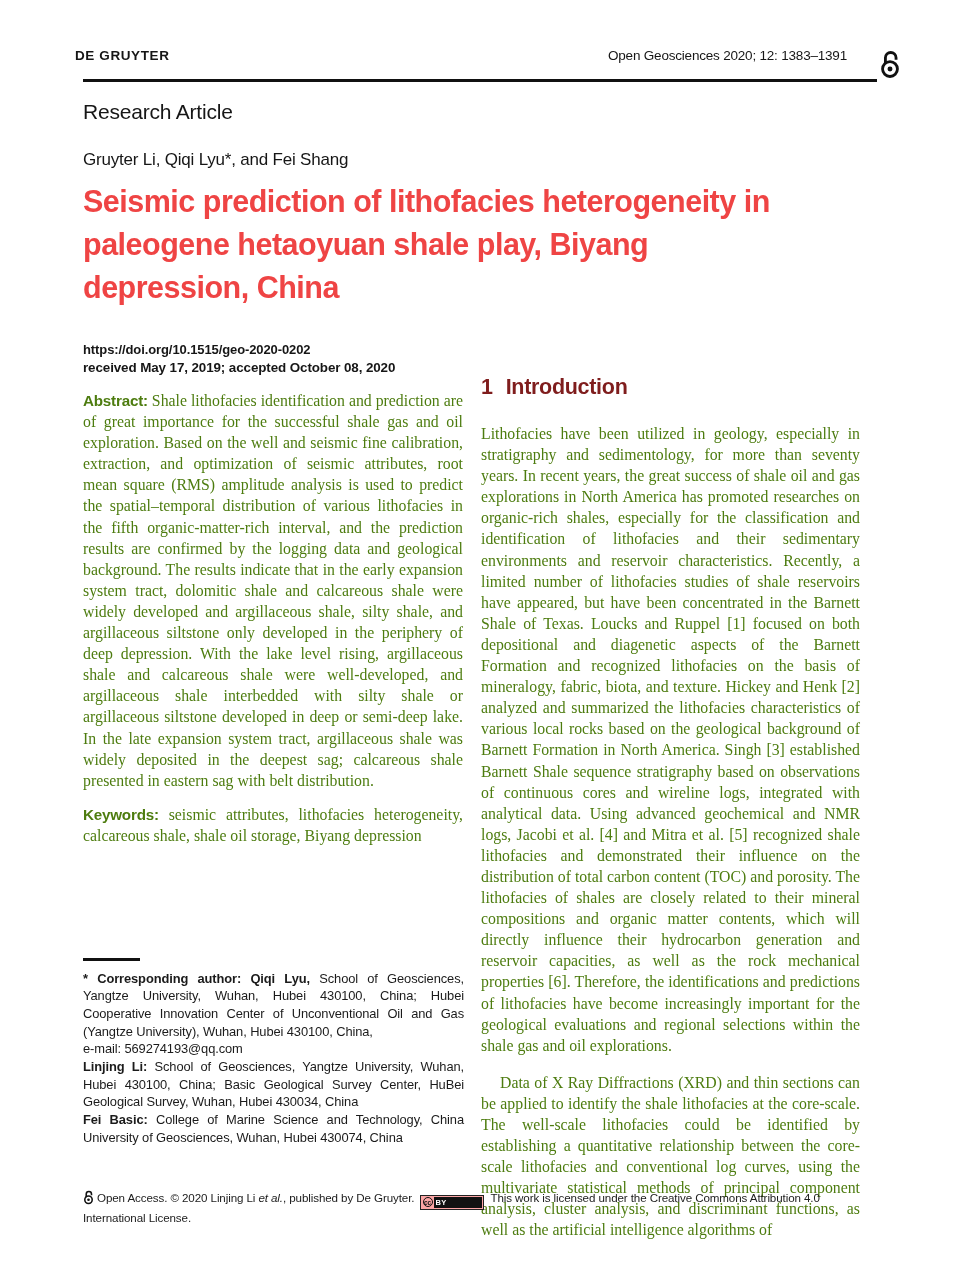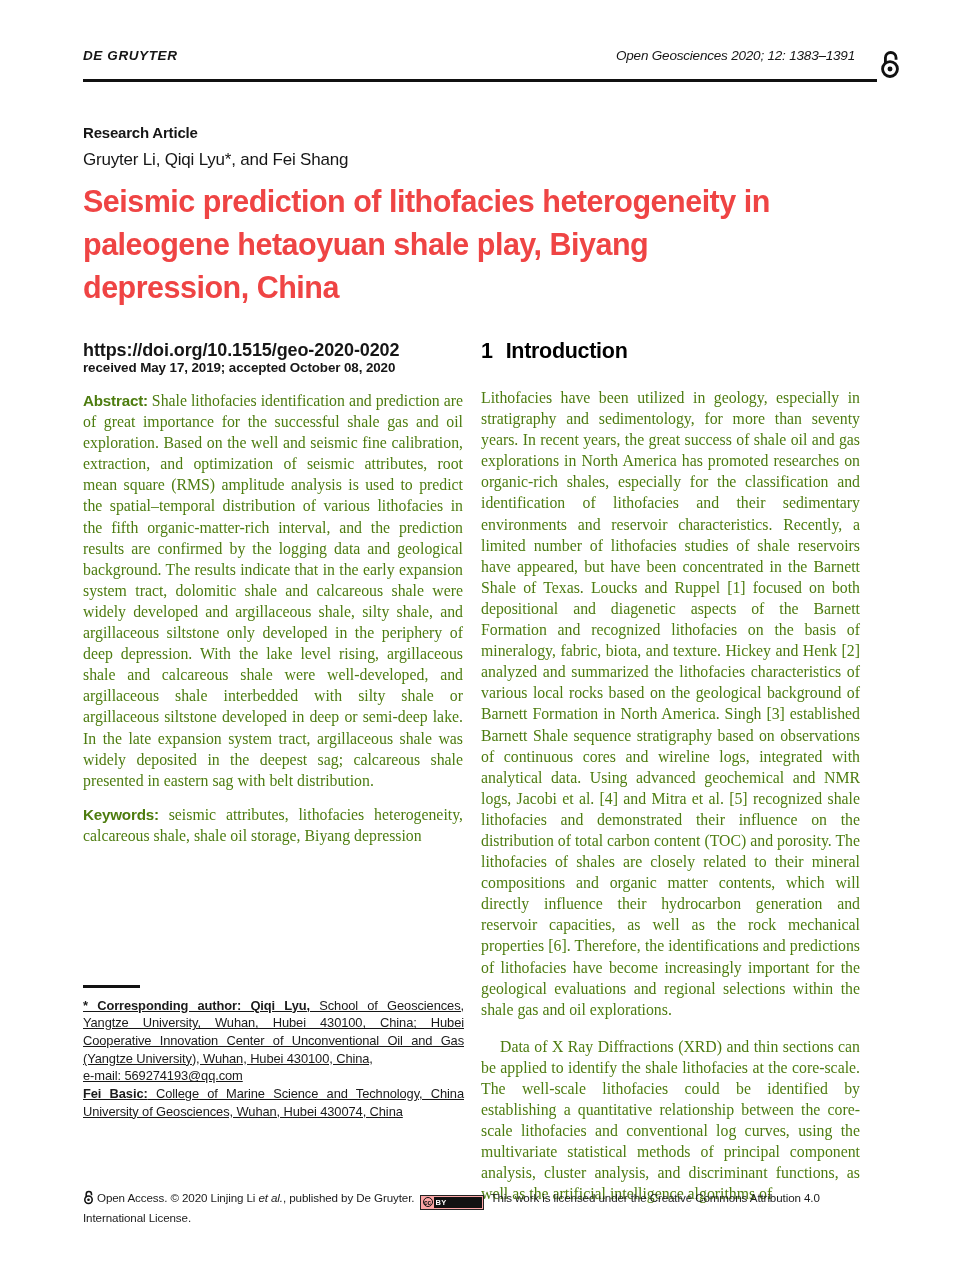--- a/index.html
+++ b/index.html
@@ -4,50 +4,50 @@
 <style>
   * { margin:0; padding:0; box-sizing:border-box; }
   html,body { background:#e8e8e8; }
   .page {
     position:relative; width:960px; height:1280px; background:#ffffff;
     margin:0 auto; color:#161616; overflow:hidden;
     font-family:"Liberation Sans", sans-serif;
   }
   
   .header-row{
-    position:absolute; top:48px; left:83px; width:772px;
-    display:flex; justify-content:space-between; align-items:baseline;font-style:italic;
+    position:absolute; top:48px; left:75px; width:772px;
+    display:flex; justify-content:space-between; align-items:baseline;
   }
   .brand{ font-size:13.5px; font-weight:bold; letter-spacing:.6px; }
   .journal-info{ font-size:13.5px; letter-spacing:-0.2px; }
   .oa-icon-top{ position:absolute; top:50px; left:879px; }
   .header-rule{ position:absolute; top:79px; left:83px; width:794px; height:3px; background:#111; }
   
-  .article-type{ position:absolute; top:124px; left:83px; font-size:15px; font-weight:bold; letter-spacing:-0.2px; }
+  .article-type{ position:absolute; top:100px; left:83px; font-size:21px; font-weight:normal; letter-spacing:-0.2px; }
   .authors{ position:absolute; top:150px; left:83px; font-size:17px; letter-spacing:-0.2px; }
   .title{ position:absolute; top:180px; left:83px; width:800px;
           font-size:30.5px; font-weight:bold; line-height:43px; letter-spacing:-0.5px; color:#ef4444; }
   .title span{ display:block; }
   
   .col-left{ position:absolute; top:341px; left:83px; width:380px; }
   .col-right{ position:absolute; top:339px; left:481px; width:379px; }
-  .doi-line{ font-size:18px; line-height:18px; font-weight:bold; letter-spacing:-0.1px; }
+  .doi-line{ font-size:13px; line-height:18px; font-weight:bold; letter-spacing:-0.1px; }
   .history-line{ font-size:13.4px; line-height:18px; font-weight:bold; letter-spacing:-0.1px; }
   .serif-par{
     font-family:"Liberation Serif", serif; font-size:15.8px; line-height:21.1px;
     text-align:justify; hyphens:auto; -webkit-hyphens:auto; margin-top:13px; color:#4d7c0f;
   }
   .par-label{ font-family:"Liberation Sans", sans-serif; font-weight:bold; font-size:15.2px; letter-spacing:-0.2px; }
   .keywords-par{ margin-top:13px; }
-  h2.section-heading{ font-size:21.5px; font-weight:bold; letter-spacing:-0.3px; color:#000000; }
+  h2.section-heading{ font-size:21.5px; font-weight:bold; letter-spacing:-0.3px; color:#7f1d1d;margin-top:36px; }
   h2.section-heading .secnum{ margin-right:13px; }
   .col-right .serif-par.first{ margin-top:23px; }
   .indent{ text-indent:19px; margin-top:16px;font-family:Liberation Serif, serif; }
   
-  .footnotes{ position:absolute; top:985px; left:83px; width:381px;text-decoration:underline; }
+  .footnotes{ position:absolute; top:958px; left:83px; width:381px; }
   .fn-rule{ width:57px; height:2.5px; background:#111; margin-bottom:9px; }
   .fn-block{ font-size:12.9px; line-height:17.7px; text-align:justify; letter-spacing:-0.1px; color:#1b1b1b; }
   .fn-block b{ letter-spacing:-0.1px; }
   
   .footer{ position:absolute; top:1190px; left:83px; width:798px;
            font-size:11.6px; line-height:15.5px; letter-spacing:-0.1px; color:#1b1b1b; }
   .oa-icon-footer{ display:inline-block; vertical-align:-3px; margin-right:3px; }
   .cc-badge{
     display:inline-flex; align-items:center; border:1.5px solid #222; background:#fca5a5;
     height:15px; width:64px; vertical-align:-3px; margin:0 4px 0 2px; padding:1px;
@@ -91,20 +91,21 @@
   <div class="col-left">
     <div class="doi-line">https://doi.org/10.1515/geo-2020-0202</div>
     <div class="history-line">received May 17, 2019; accepted October 08, 2020</div>
     <p class="serif-par"><b class="par-label">Abstract:</b><span> Shale lithofacies identification and prediction are of great importance for the successful shale gas and oil exploration. Based on the well and seismic fine calibration, extraction, and optimization of seismic attributes, root mean square (RMS) amplitude analysis is used to predict the spatial–temporal distribution of various lithofacies in the fifth organic-matter-rich interval, and the prediction results are confirmed by the logging data and geological background. The results indicate that in the early expansion system tract, dolomitic shale and calcareous shale were widely developed and argillaceous shale, silty shale, and argillaceous siltstone only developed in the periphery of deep depression. With the lake level rising, argillaceous shale and calcareous shale were well-developed, and argillaceous shale interbedded with silty shale or argillaceous siltstone developed in deep or semi-deep lake. In the late expansion system tract, argillaceous shale was widely deposited in the deepest sag; calcareous shale presented in eastern sag with belt distribution.</span></p>
     <p class="serif-par keywords-par"><b class="par-label">Keywords:</b><span> seismic attributes, lithofacies heterogeneity, calcareous shale, shale oil storage, Biyang depression</span></p>
   </div>
 
   <div class="footnotes">
     <div class="fn-rule"></div>
     <div class="fn-block"><b>* Corresponding author: Qiqi Lyu,</b><span> School of Geosciences, Yangtze University, Wuhan, Hubei 430100, China; Hubei Cooperative Innovation Center of Unconventional Oil and Gas (Yangtze University), Wuhan, Hubei 430100, China,</span><br><span>e-mail: 569274193@qq.com</span></div>
+    <div class="fn-block"><b>Linjing Li:</b><span> School of Geosciences, Yangtze University, Wuhan, Hubei 430100, China; Basic Geological Survey Center, HuBei Geological Survey, Wuhan, Hubei 430034, China</span></div>
     <div class="fn-block"><b>Fei Basic:</b><span> College of Marine Science and Technology, China University of Geosciences, Wuhan, Hubei 430074, China</span></div>
   </div>
 
   <div class="col-right">
     <h2 class="section-heading"><span class="secnum">1</span><span>Introduction</span></h2>
     <p class="serif-par first">Lithofacies have been utilized in geology, especially in stratigraphy and sedimentology, for more than seventy years. In recent years, the great success of shale oil and gas explorations in North America has promoted researches on organic-rich shales, especially for the classification and identification of lithofacies and their sedimentary environments and reservoir characteristics. Recently, a limited number of lithofacies studies of shale reservoirs have appeared, but have been concentrated in the Barnett Shale of Texas. Loucks and Ruppel [1] focused on both depositional and diagenetic aspects of the Barnett Formation and recognized lithofacies on the basis of mineralogy, fabric, biota, and texture. Hickey and Henk [2] analyzed and summarized the lithofacies characteristics of various local rocks based on the geological background of Barnett Formation in North America. Singh [3] established Barnett Shale sequence stratigraphy based on observations of continuous cores and wireline logs, integrated with analytical data. Using advanced geochemical and NMR logs, Jacobi et al. [4] and Mitra et al. [5] recognized shale lithofacies and demonstrated their influence on the distribution of total carbon content (TOC) and porosity. The lithofacies of shales are closely related to their mineral compositions and organic matter contents, which will directly influence their hydrocarbon generation and reservoir capacities, as well as the rock mechanical properties [6]. Therefore, the identifications and predictions of lithofacies have become increasingly important for the geological evaluations and regional selections within the shale gas and oil explorations.</p>
     <p class="serif-par indent">Data of X Ray Diffractions (XRD) and thin sections can be applied to identify the shale lithofacies at the core-scale. The well-scale lithofacies could be identified by establishing a quantitative relationship between the core-scale lithofacies and conventional log curves, using the multivariate statistical methods of principal component analysis, cluster analysis, and discriminant functions, as well as the artificial intelligence algorithms of</p>
   </div>
 
   <div class="footer">

